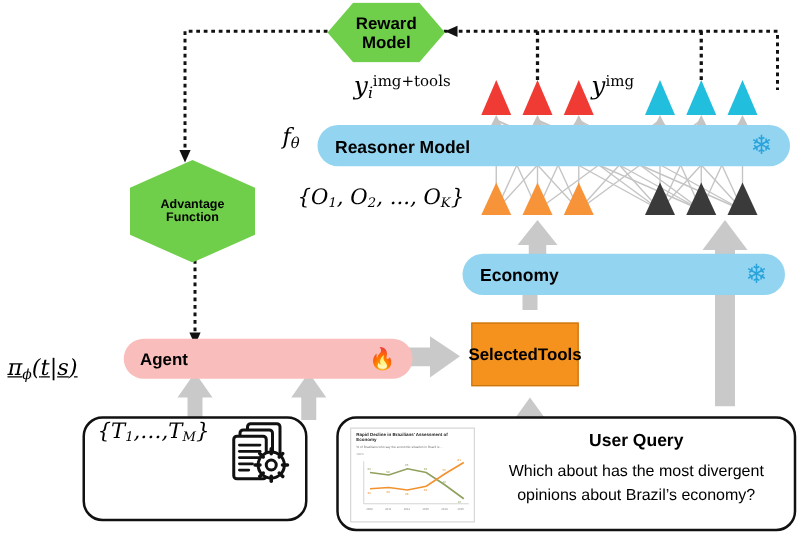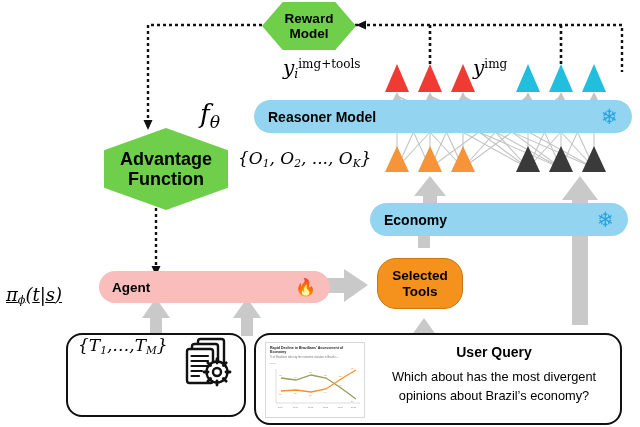--- a/index.html
+++ b/index.html
@@ -15,22 +15,22 @@
     text-align:left;color:#000;font-weight:bold;line-height:1.12;
     clip-path:polygon(50% 0%,100% 27%,100% 73%,50% 100%,0% 73%,0% 27%);
   }
   .hex.wide{
     clip-path:polygon(22% 0%,78% 0%,100% 50%,78% 100%,22% 100%,0% 50%);
   }
 
   
   .pill{border-radius:999px;display:flex;align-items:center;}
   .pill .pill-label{font-weight:bold;color:#000;}
-  .box-rect{display:flex;flex-direction:column;align-items:center;justify-content:center;
-            text-align:center;font-weight:bold;color:#000;line-height:1.15;border-radius:19px;}
+  .box-rect{display:flex;flex-direction:row;align-items:center;justify-content:center;
+            text-align:center;font-weight:bold;color:#000;line-height:1.15;}
   .roundbox{border:2.4px solid #111;border-radius:16px;background:#fff;
             display:flex;align-items:flex-start;box-sizing:border-box;}
 
   
   .tri{width:0;height:0;border-left:12px solid transparent;border-right:12px solid transparent;}
 
   
   .math{font-family:"DejaVu Serif","Liberation Serif",serif;font-style:italic;color:#000;}
   .mathup{font-style:normal;}
   .sub{font-size:.62em;vertical-align:-0.28em;font-style:italic;}
@@ -132,41 +132,41 @@
 
       <polygon points="424,318 411,336 418,336 418,352 430,352 430,336 437,336"></polygon>
     </g>
   </svg>
 
   <div class="abs hex wide" style="left:262px;top:2px;width:94px;height:48px;font-size:13.5px;">
     <span>Reward</span>
     <span>Model</span>
   </div>
 
-  <div class="abs hex" style="left:104px;top:128px;width:124px;height:82px;font-size:18px;">
+  <div class="abs hex" style="left:104px;top:128px;width:100px;height:82px;font-size:10px;">
     <span>Advantage</span>
     <span>Function</span>
   </div>
 
   <div class="abs math" style="left:283px;top:56px;font-size:20px;">
     <span>y</span><span class="sub">i</span><span class="sup mathup">img+tools</span>
   </div>
   <div class="abs math" style="left:473px;top:56px;font-size:20px;">
     <span>y</span><span class="sup mathup">img</span>
   </div>
 
   <div class="abs tri" style="left:385px;top:64px;border-bottom:28px solid #EF3B33;"></div>
   <div class="abs tri" style="left:418px;top:64px;border-bottom:28px solid #EF3B33;"></div>
   <div class="abs tri" style="left:451px;top:64px;border-bottom:28px solid #EF3B33;"></div>
 
   <div class="abs tri" style="left:516px;top:64px;border-bottom:28px solid #22BEDE;"></div>
   <div class="abs tri" style="left:549px;top:64px;border-bottom:28px solid #22BEDE;"></div>
   <div class="abs tri" style="left:582px;top:64px;border-bottom:28px solid #22BEDE;"></div>
 
-  <div class="abs math" style="left:200px;top:99px;font-size:26px;">
+  <div class="abs math" style="left:226px;top:99px;font-size:18px;">
     <span>f</span><span class="sub" style="font-size:.66em;">θ</span>
   </div>
 
   <div class="abs pill" style="left:254px;top:100px;width:378px;height:33px;background:#93D5F0;padding:1px 14px;box-sizing:border-box;justify-content:space-between;">
     <span class="pill-label" style="font-size:14px;">Reasoner Model</span>
     <span class="snow" style="font-size:21px;line-height:1;">❄</span>
   </div>
 
   <div class="abs math" style="left:238px;top:148px;font-size:17px;">
     {<span>O</span><span class="sub">1</span>, <span>O</span><span class="sub">2</span>, ..., <span>O</span><span class="sub">K</span>}
@@ -227,21 +227,21 @@
             <line x1="9" y1="0" x2="13" y2="0"></line>
           <line x1="-9.2" y1="-9.2" x2="-6.4" y2="-6.4"></line>
             <line x1="6.4" y1="6.4" x2="9.2" y2="9.2"></line>
           <line x1="9.2" y1="-9.2" x2="6.4" y2="-6.4"></line>
             <line x1="-6.4" y1="6.4" x2="-9.2" y2="9.2"></line>
         </g>
       </g>
     </svg>
   </div>
 
-  <div class="abs roundbox" style="left:254px;top:333px;width:368px;height:92px;padding:4px;align-items:stretch;overflow:hidden;">
+  <div class="abs roundbox" style="left:269px;top:333px;width:368px;height:92px;padding:4px;align-items:stretch;overflow:hidden;">
 
     <div class="thumb abs" style="left:9px;top:7px;width:100px;height:76px;padding:3px 4px;box-sizing:border-box;">
       <div class="thumb-title">Rapid Decline in Brazilians' Assessment of Economy</div>
       <div class="thumb-sub" style="margin-top:1.5px;">% of Brazilians who say the economic situation in Brazil is ...</div>
       <div class="thumb-axis" style="margin-top:2px;">100%</div>
       <svg width="92" height="46" viewBox="0 0 92 46" style="display:block;margin-top:0px;">
 
         <line x1="6" y1="38" x2="90" y2="38" stroke="#bbb" stroke-width="0.5"></line>
         <line x1="6" y1="4" x2="6" y2="38" stroke="#bbb" stroke-width="0.5"></line>
 

